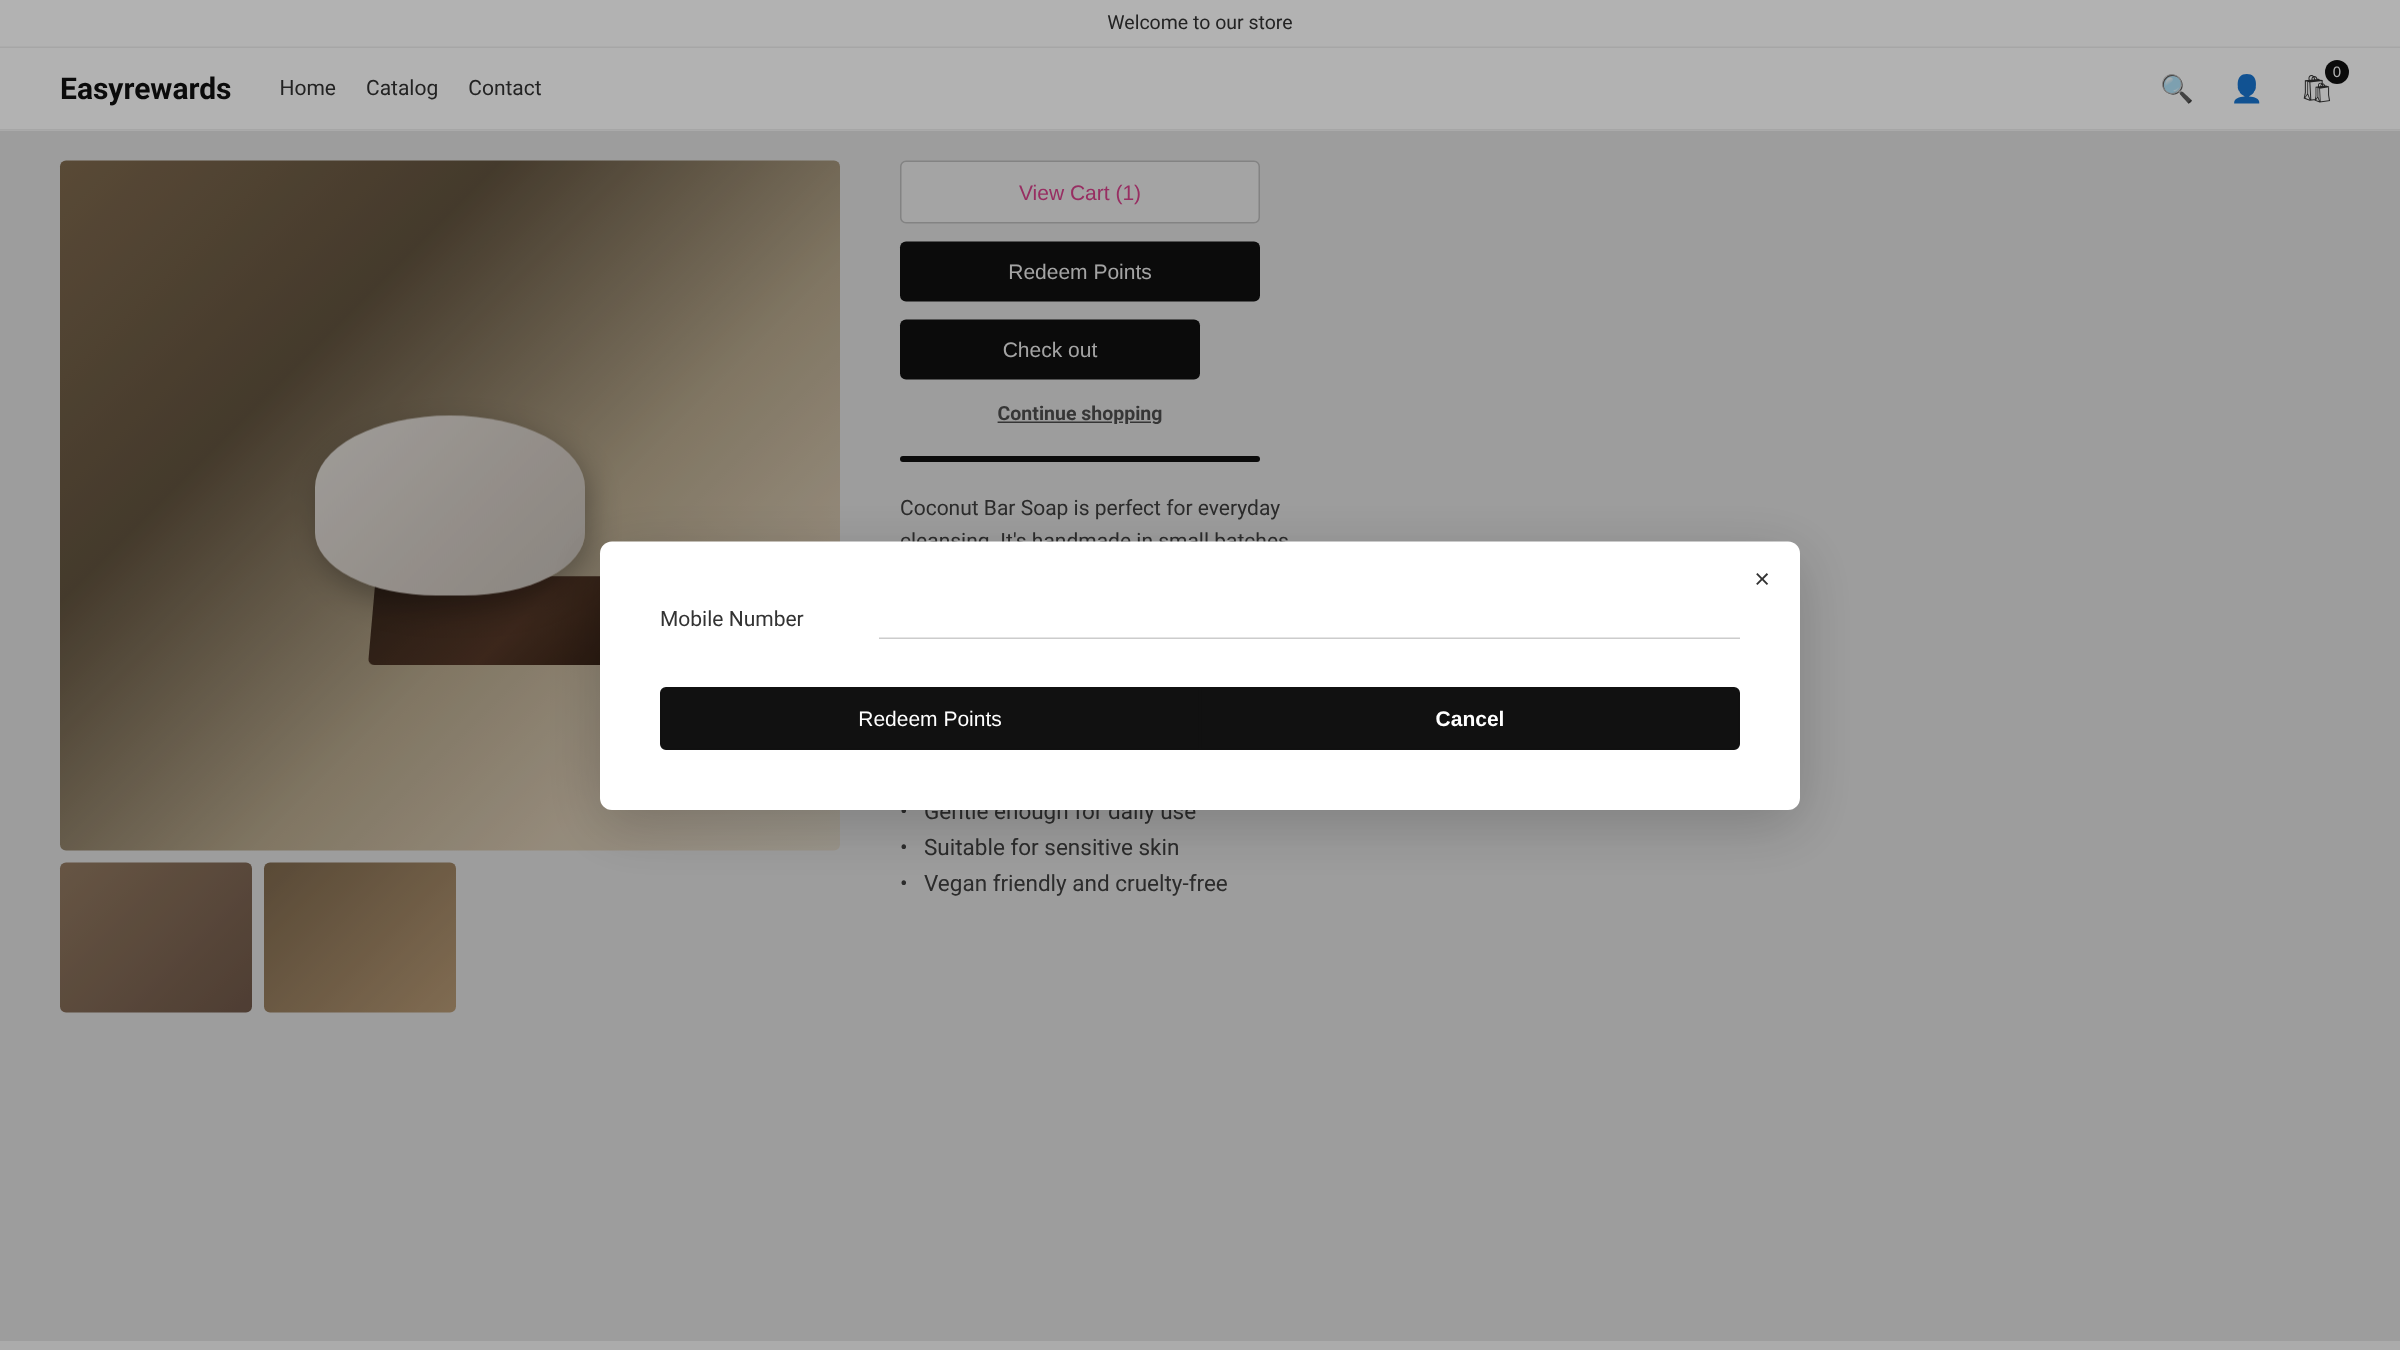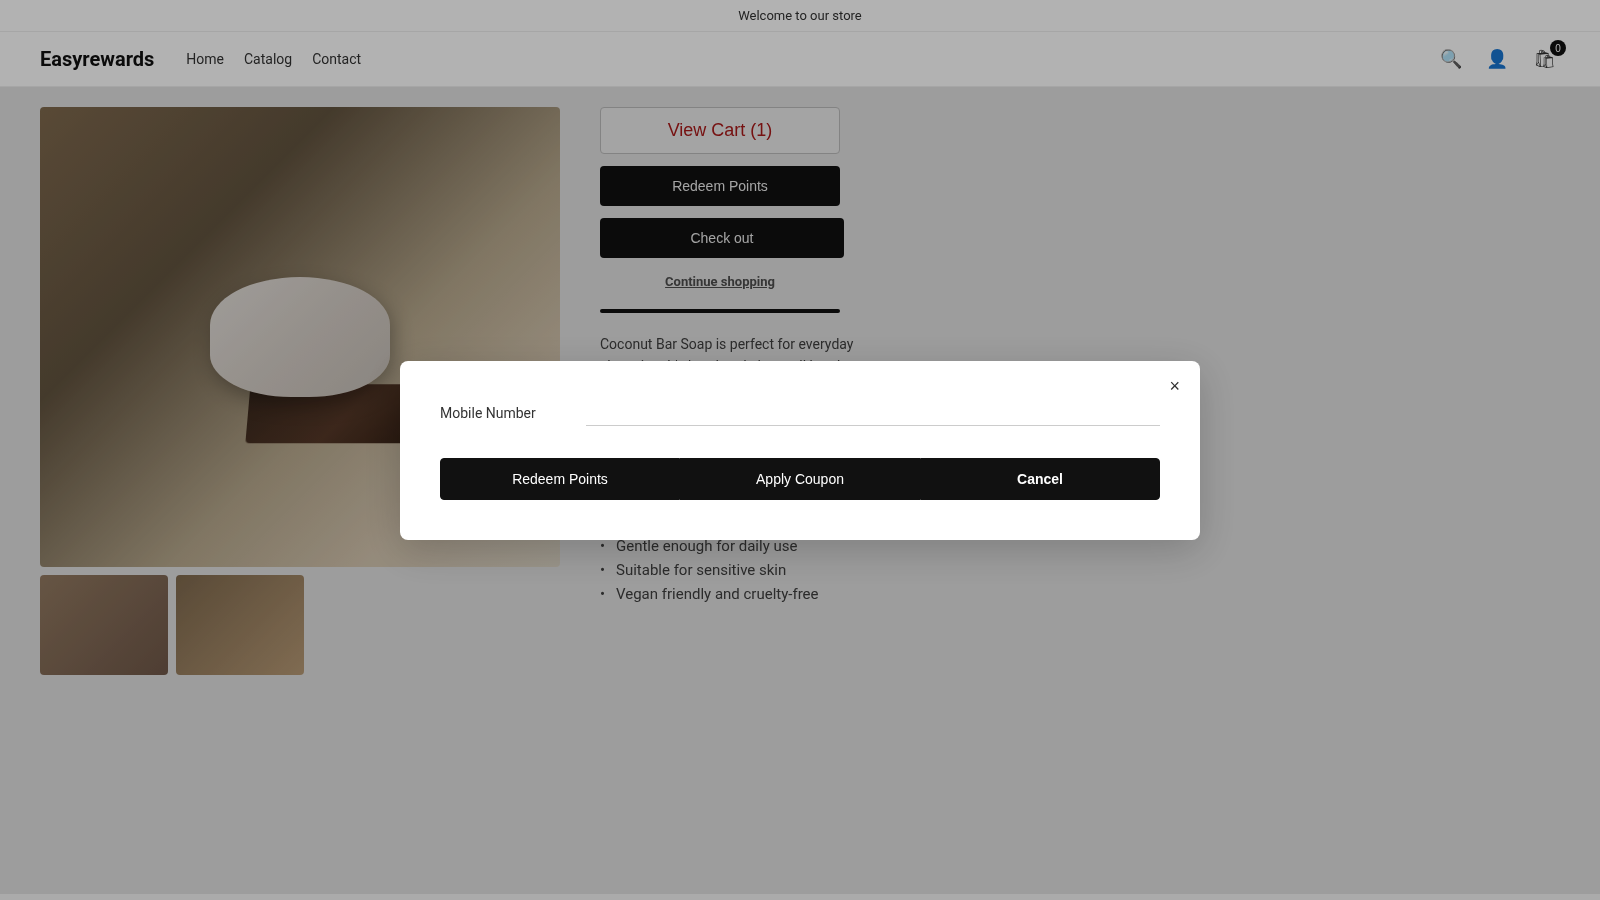--- a/index.html
+++ b/index.html
@@ -145,24 +145,24 @@
       padding: 20px 40px;
       display: flex;
       flex-direction: column;
       gap: 12px;
     }
     .view-cart-btn {
       background: #fff;
       border: 1px solid #ccc;
       border-radius: 4px;
       padding: 12px 20px;
-      font-size: 18px;
-      cursor: pointer;
-      text-align: center;
-      color: #b91c1c;
+      font-size: 14px;
+      cursor: pointer;
+      text-align: center;
+      color: #ec4899;
       width: 240px;
     }
     .redeem-btn {
       background: #111;
       color: #fff;
       border: none;
       border-radius: 4px;
       padding: 12px 20px;
       font-size: 14px;
       cursor: pointer;
@@ -171,21 +171,21 @@
     }
     .checkout-btn {
       background: #111;
       color: #fff;
       border: none;
       border-radius: 4px;
       padding: 12px 20px;
       font-size: 14px;
       cursor: pointer;
       text-align: center;
-      width: 244px;
+      width: 200px;
     }
     .continue-link {
       font-size: 13px;
       color: #555;
       text-decoration: underline;
       cursor: pointer;
       text-align: center;
       width: 240px;
       padding: 4px 0;
       font-weight: bold;
@@ -390,17 +390,16 @@
 
 <div class="modal-overlay">
   <div class="modal">
     <button class="modal-close">×</button>
     <div class="form-group">
       <label class="form-label">Mobile Number</label>
       <input class="form-input" type="text" placeholder="" style="">
     </div>
     <div class="modal-actions">
       <button class="modal-btn-redeem">Redeem Points</button>
-      <button class="modal-btn-apply">Apply Coupon</button>
       <button class="modal-btn-cancel">Cancel</button>
     </div>
   </div>
 </div>
 
 </body></html>

